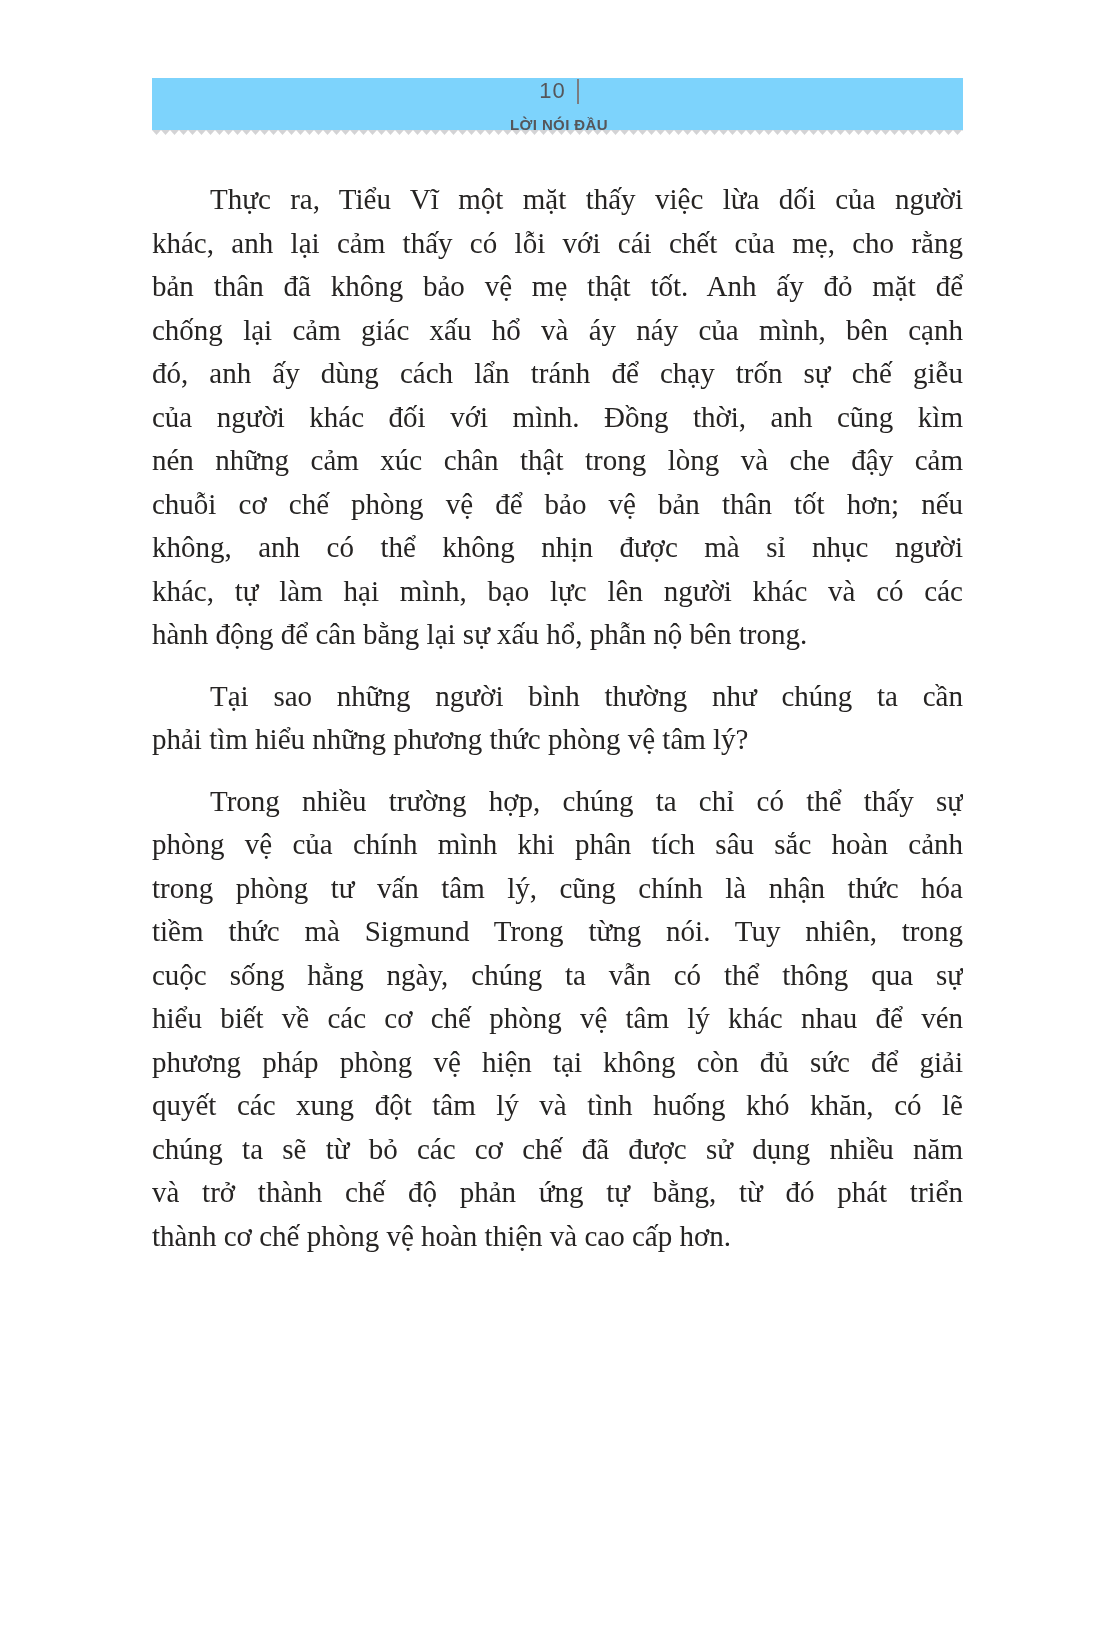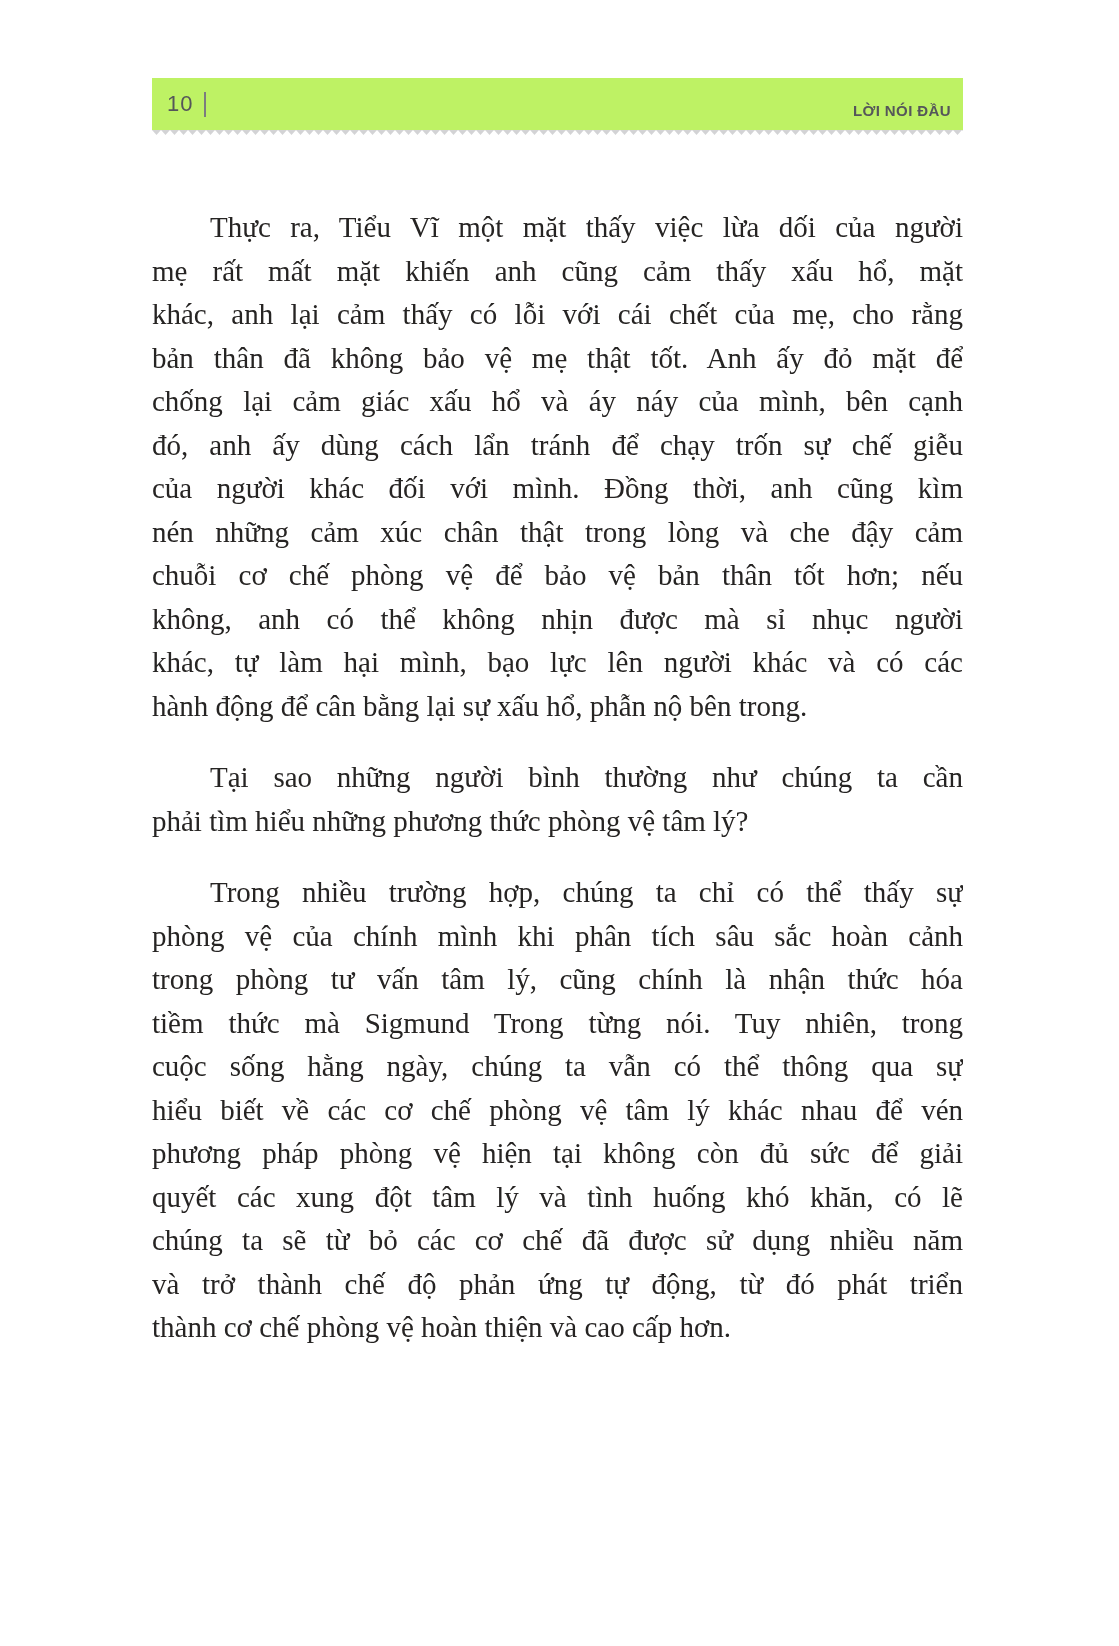--- a/index.html
+++ b/index.html
@@ -14,27 +14,28 @@
   }
   
   .header {
     position: absolute;
     left: 152px;
     top: 78px;
     width: 811px;
   }
   .header-band {
     height: 52px;
-    background: #bef264;
+    background: #7dd3fc;
     display: flex;
     align-items: center;
     justify-content: space-between;
     padding: 0 12px 0 15px;
     font-family: "Liberation Sans", "DejaVu Sans", sans-serif;
     color: #55565a;
+    flex-direction: column;
   }
   .header-left { display: flex; align-items: center; }
   .page-number {
     font-size: 22px;
     letter-spacing: 1px;
     color: #55565a;
   }
   .divider-bar {
     display: inline-block;
     width: 2px;
@@ -52,21 +53,21 @@
   .zigzag { display: block; }
   
   .body-text {
     position: absolute;
     left: 152px;
     top: 178px;
     width: 811px;
     color: #262423;
     font-size: 29px;
   }
-  .paragraph { margin-bottom: 18px; margin-top: 28px; }
+  .paragraph { margin-bottom: 18px; }
   .line {
     height: 43.5px;
     line-height: 43.5px;
     overflow: hidden;
     white-space: nowrap;
     text-align: justify;
     
     text-align-last: justify;
   }
   .line.pfirst { padding-left: 58px; }
@@ -92,21 +93,20 @@
         </pattern>
       </defs>
       <rect width="811" height="5" fill="url(#teeth)"></rect>
     </svg>
   </div>
 
   <div class="body-text">
 
     <div class="paragraph">
       <div class="line pfirst">Thực ra, Tiểu Vĩ một mặt thấy việc lừa dối của người</div>
-      <div class="line">mẹ rất mất mặt khiến anh cũng cảm thấy xấu hổ, mặt</div>
       <div class="line">khác, anh lại cảm thấy có lỗi với cái chết của mẹ, cho rằng</div>
       <div class="line">bản thân đã không bảo vệ mẹ thật tốt. Anh ấy đỏ mặt để</div>
       <div class="line">chống lại cảm giác xấu hổ và áy náy của mình, bên cạnh</div>
       <div class="line">đó, anh ấy dùng cách lẩn tránh để chạy trốn sự chế giễu</div>
       <div class="line">của người khác đối với mình. Đồng thời, anh cũng kìm</div>
       <div class="line">nén những cảm xúc chân thật trong lòng và che đậy cảm</div>
       <div class="line">chuỗi cơ chế phòng vệ để bảo vệ bản thân tốt hơn; nếu</div>
       <div class="line">không, anh có thể không nhịn được mà sỉ nhục người</div>
       <div class="line">khác, tự làm hại mình, bạo lực lên người khác và có các</div>
       <div class="line plast">hành động để cân bằng lại sự xấu hổ, phẫn nộ bên trong.</div>
@@ -120,18 +120,18 @@
     <div class="paragraph">
       <div class="line pfirst">Trong nhiều trường hợp, chúng ta chỉ có thể thấy sự</div>
       <div class="line">phòng vệ của chính mình khi phân tích sâu sắc hoàn cảnh</div>
       <div class="line">trong phòng tư vấn tâm lý, cũng chính là nhận thức hóa</div>
       <div class="line">tiềm thức mà Sigmund Trong từng nói. Tuy nhiên, trong</div>
       <div class="line">cuộc sống hằng ngày, chúng ta vẫn có thể thông qua sự</div>
       <div class="line">hiểu biết về các cơ chế phòng vệ tâm lý khác nhau để vén</div>
       <div class="line">phương pháp phòng vệ hiện tại không còn đủ sức để giải</div>
       <div class="line">quyết các xung đột tâm lý và tình huống khó khăn, có lẽ</div>
       <div class="line">chúng ta sẽ từ bỏ các cơ chế đã được sử dụng nhiều năm</div>
-      <div class="line">và trở thành chế độ phản ứng tự động, từ đó phát triển</div>
+      <div class="line">và trở thành chế độ phản ứng tự bằng, từ đó phát triển</div>
       <div class="line plast">thành cơ chế phòng vệ hoàn thiện và cao cấp hơn.</div>
     </div>
 
   </div>
 </div>
 
 </body></html>

